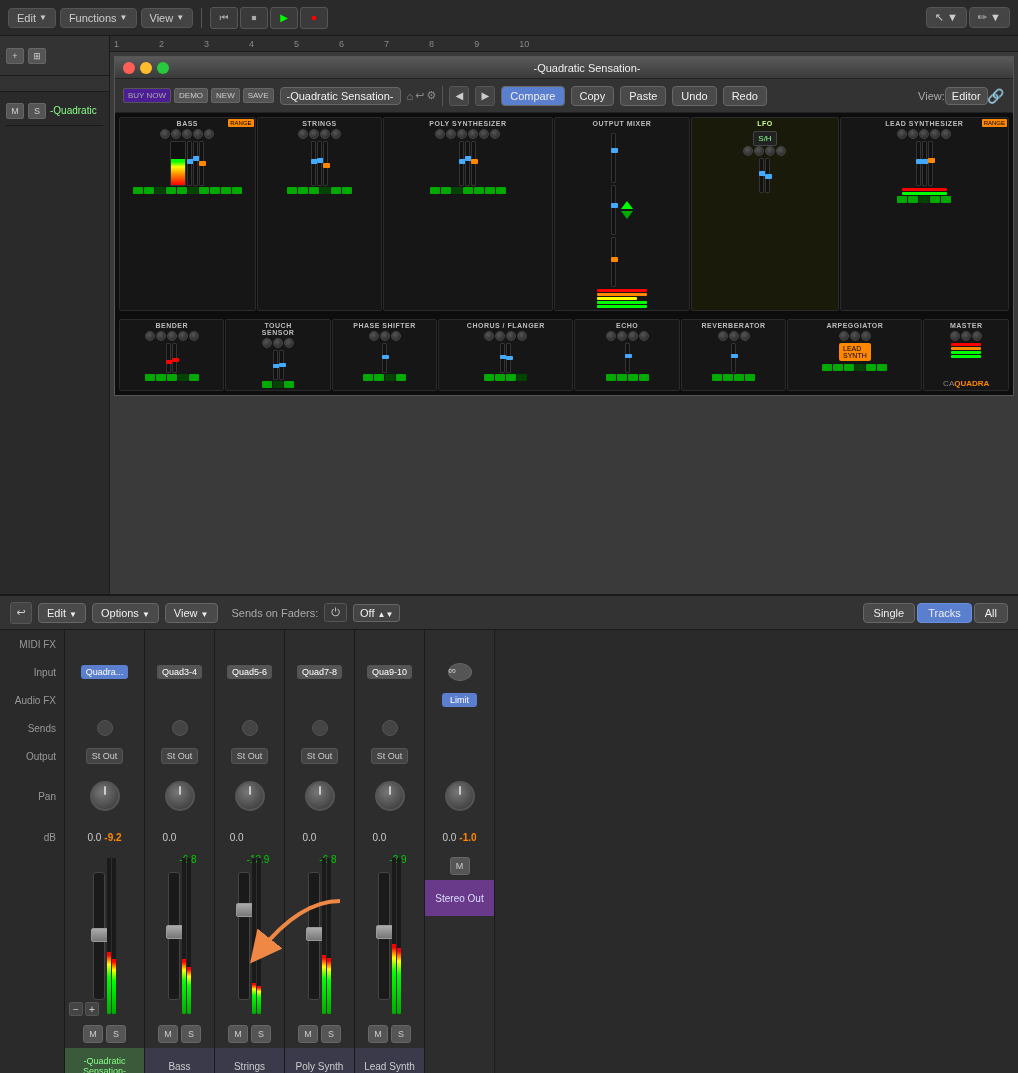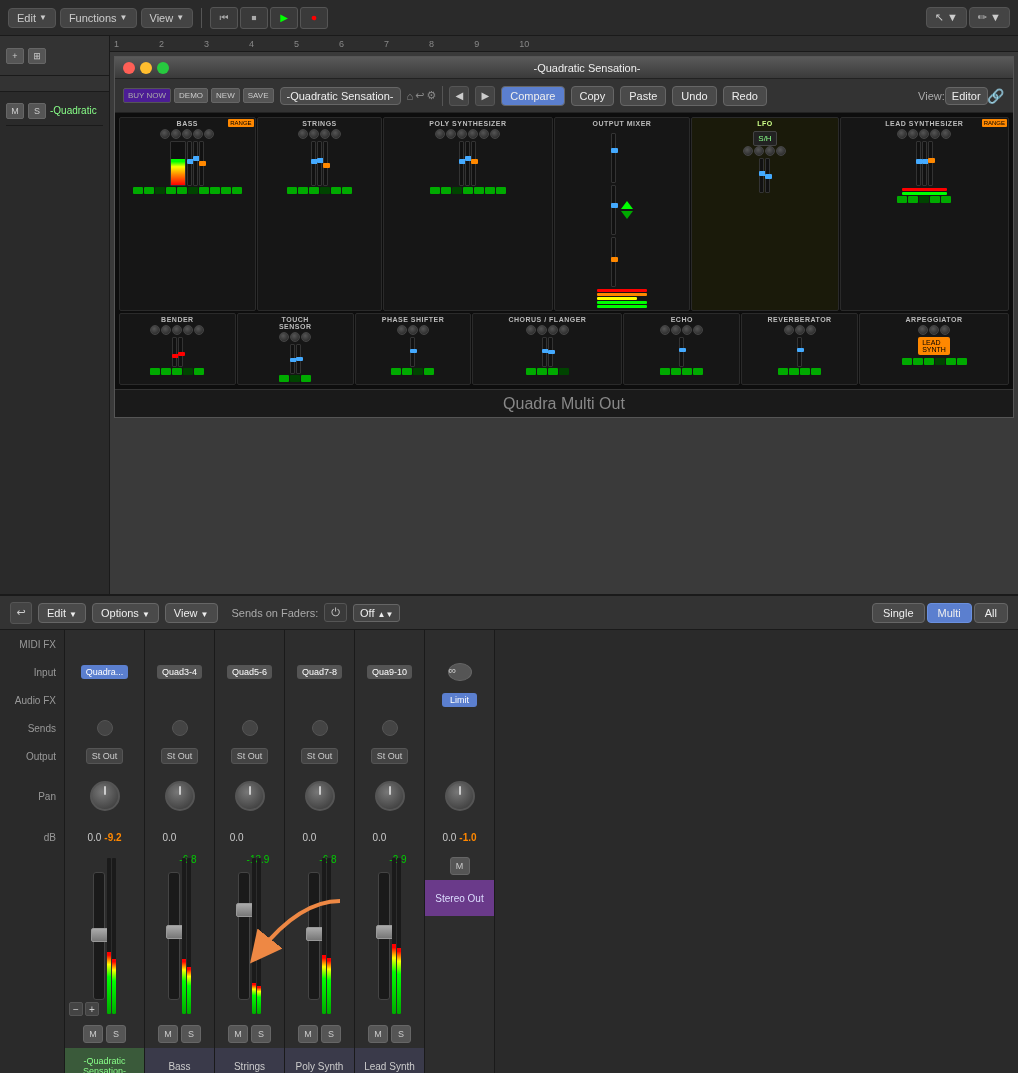--- a/index.html
+++ b/index.html
@@ -532,21 +532,21 @@
     }
 
     
     .synth-display {
       width: 100%;
       height: 100%;
       background: #0d0d0d;
       padding: 4px;
       display: flex;
       flex-direction: column;
-      gap: 2px;
+      gap: 8px;
     }
     .synth-row-modules {
       display: flex;
       flex: 1;
       gap: 1px;
     }
     .s-mod {
       flex: 1;
       background: #161616;
       border: 1px solid #2a2a2a;
@@ -1073,28 +1073,43 @@
               <div class="s-green-btns">
                 <div class="s-gbtn on"></div>
                 <div class="s-gbtn on"></div>
                 <div class="s-gbtn on"></div>
                 <div class="s-gbtn"></div>
                 <div class="s-gbtn on"></div>
                 <div class="s-gbtn on"></div>
               </div>
             </div>
 
+            <div class="s-mod" style="flex:0.8;">
+              <div class="s-mod-title">MASTER</div>
+              <div class="s-mod-knobs">
+                <div class="s-knob"></div>
+                <div class="s-knob"></div>
+                <div class="s-knob"></div>
+              </div>
+              <div style="display:flex; flex-direction:column; gap:1px; margin-top:2px;">
+                <div style="width:30px; height:3px; background:#f00; border-radius:1px;"></div>
+                <div style="width:30px; height:3px; background:#f80; border-radius:1px;"></div>
+                <div style="width:30px; height:3px; background:#0f0; border-radius:1px;"></div>
+                <div style="width:30px; height:3px; background:#0f0; border-radius:1px;"></div>
+              </div>
+
+              <div style="margin-top:auto; text-align:right; font-size:8px; color:#888;">
+                <span style="color:#888;">CA</span><span style="color:#f80; font-weight:bold;">QUADRA</span>
+              </div>
+            </div>
 
           </div>
         </div>
       </div>
 
-      <div class="quadra-footer">
-        <span class="quadra-footer-title">Quadra Multi Out</span>
-      </div>
 
     </div>
 
   </div>
 </div>
 
 <div class="bottom-section">
 
   <div class="mixer-toolbar">
     <div class="mixer-back-btn">↩</div>
@@ -1114,21 +1129,21 @@
     <div class="sends-onoff">⏻</div>
     <div class="sends-dropdown">
       <span>Off</span>
       <span style="font-size:8px;"> ▲▼</span>
     </div>
 
     <div class="mixer-toolbar-spacer"></div>
 
     <div class="view-toggles">
       <div class="view-toggle">Single</div>
-      <div class="view-toggle active">Multi</div>
+      <div class="view-toggle active">Tracks</div>
       <div class="view-toggle">All</div>
     </div>
   </div>
 
   <div class="channel-area">
 
     <div class="row-labels">
       <div class="row-label midi-fx">
         <span>MIDI FX</span>
       </div>

